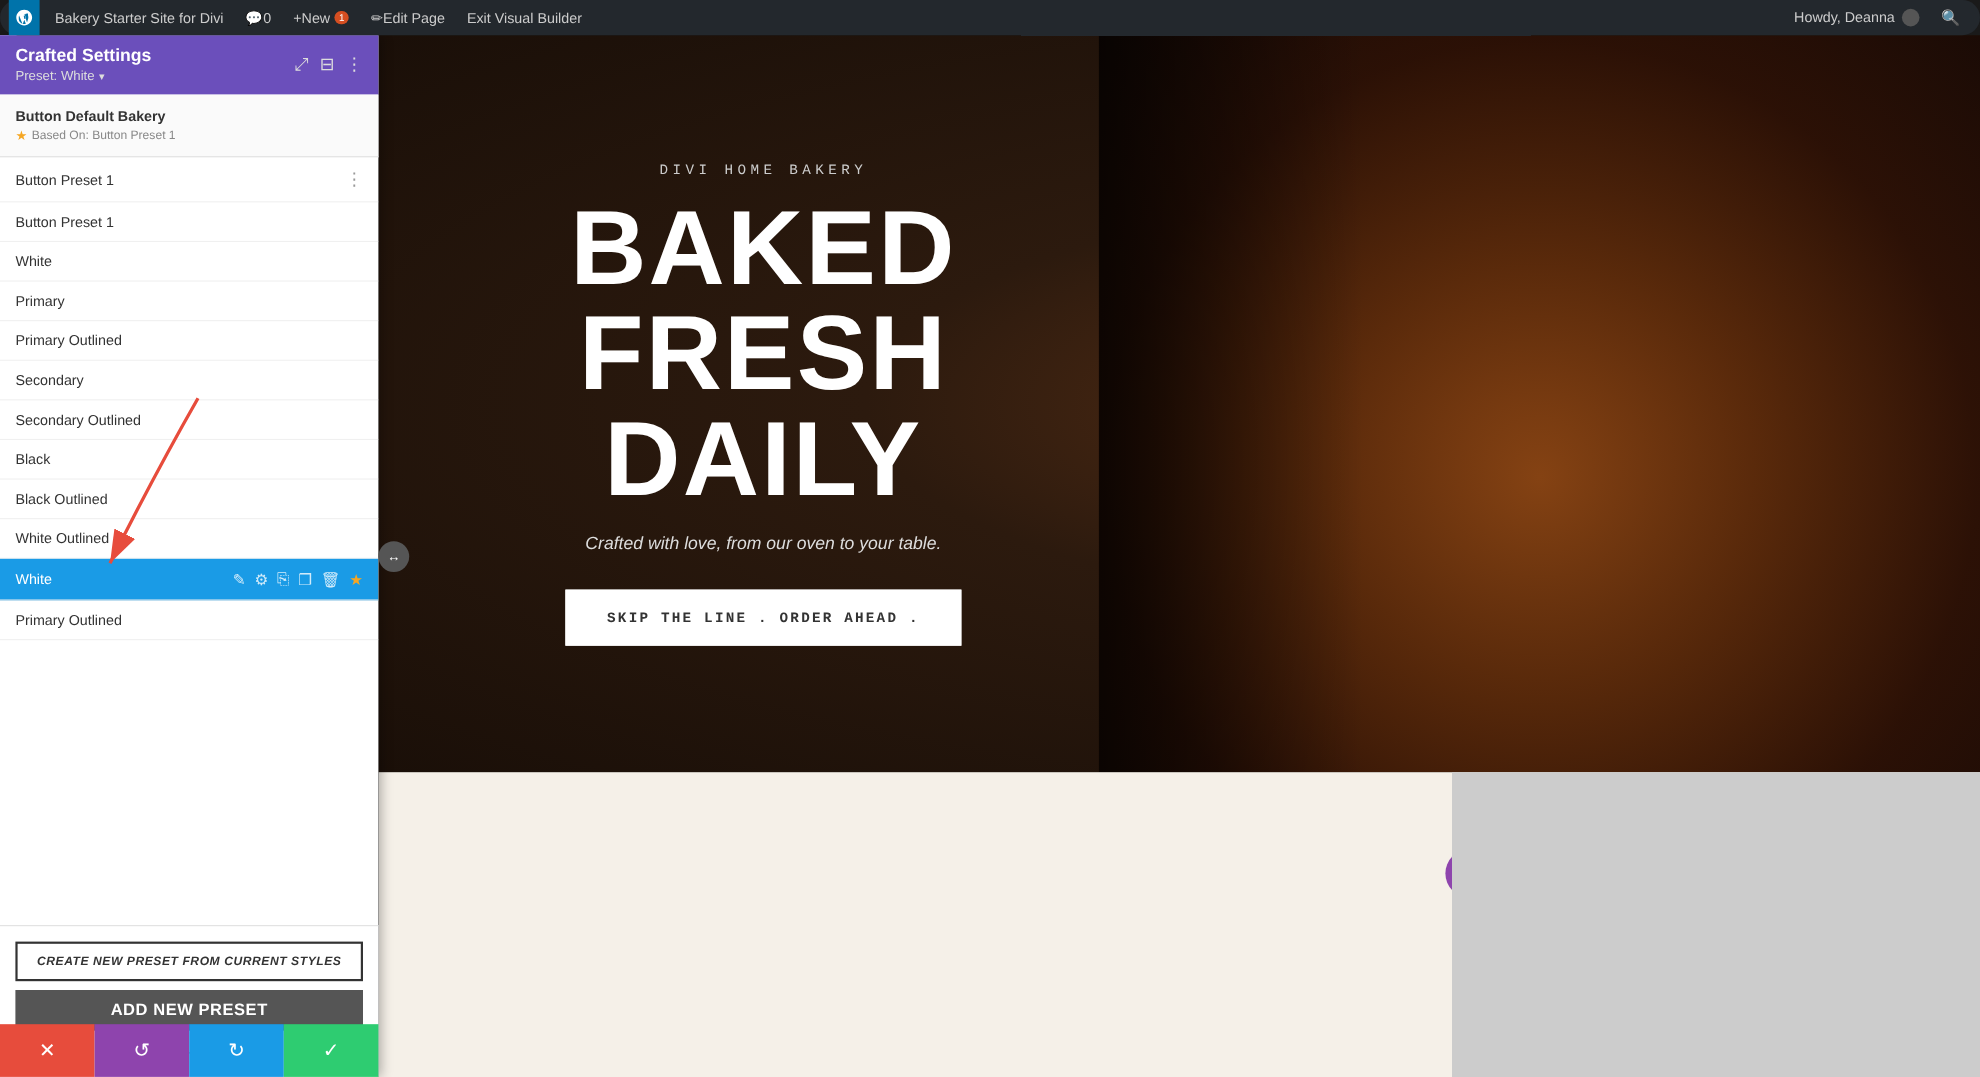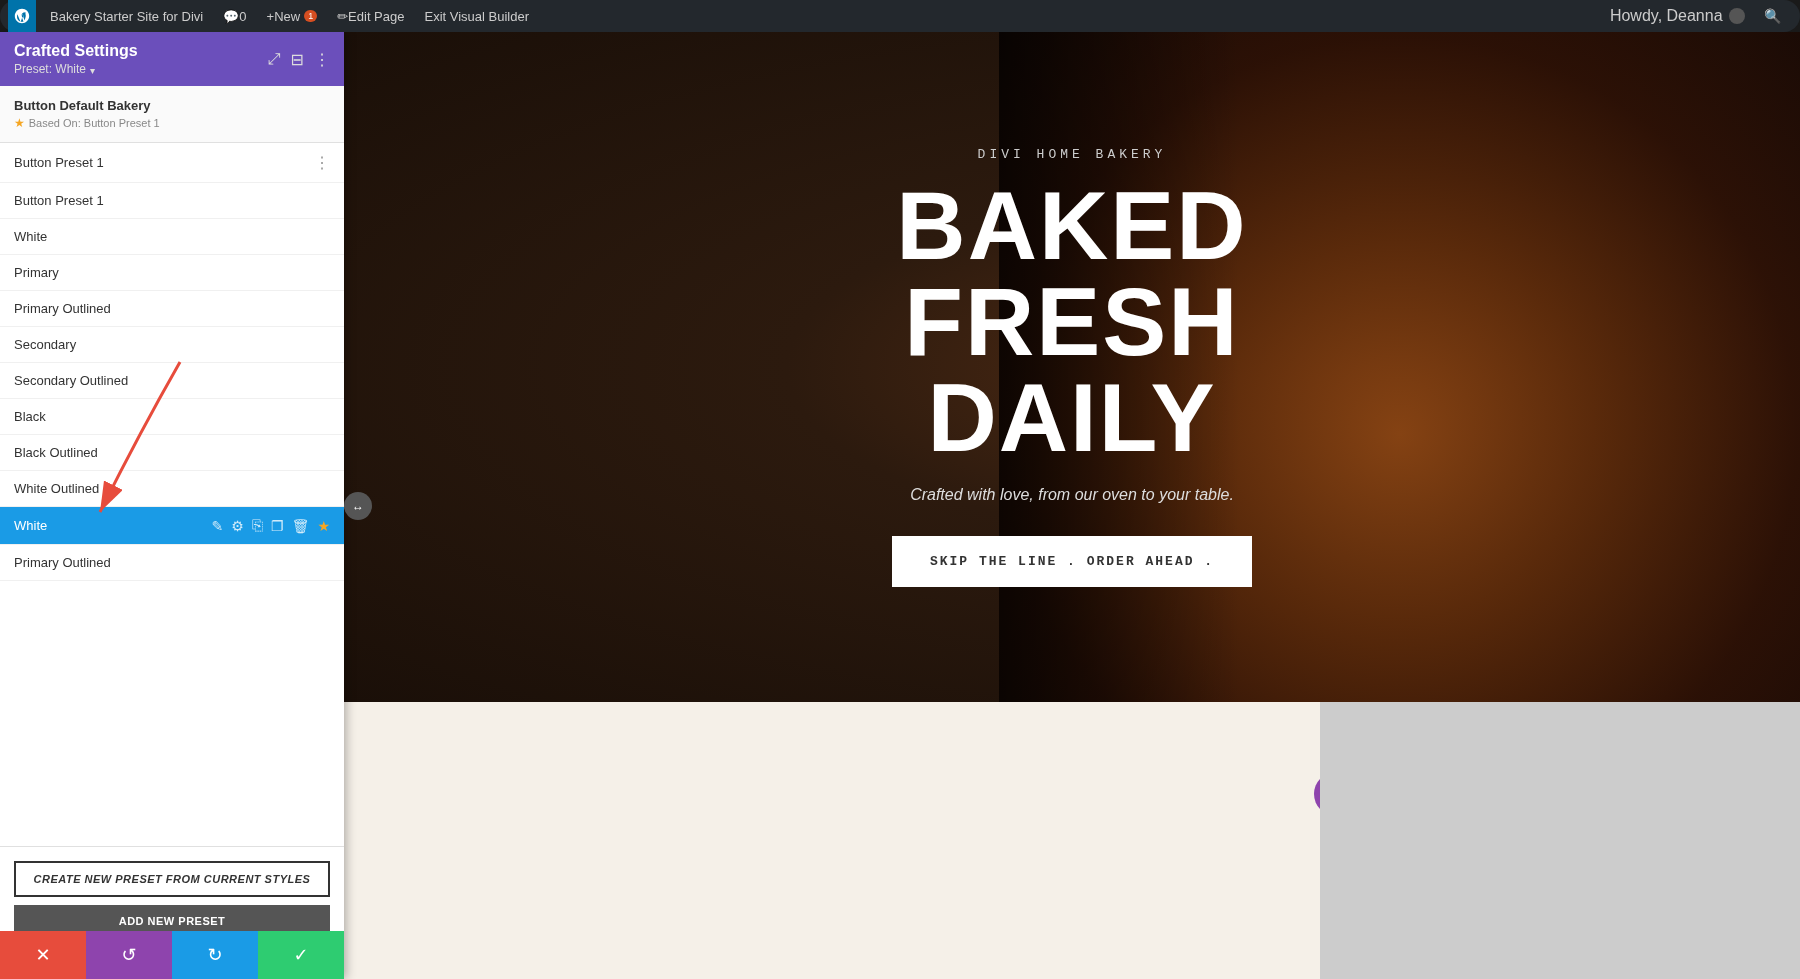--- a/index.html
+++ b/index.html
@@ -14,21 +14,21 @@
     .wp-admin-bar .wp-logo {
       width: 28px; height: 32px; display: flex; align-items: center; justify-content: center;
       background: #0073aa; margin-right: 4px;
     }
     .wp-admin-bar .wp-logo svg { fill: white; width: 18px; height: 18px; }
     .wp-admin-bar .bar-item {
       color: #ccc; font-size: 13px; padding: 0 10px; height: 32px;
       display: flex; align-items: center; cursor: pointer; white-space: nowrap;
     }
     .wp-admin-bar .spacer { flex: 1; }
-    .wp-admin-bar .howdy { color: #ccc; font-size: 16px; padding: 0 10px; display: flex; align-items: center; gap: 6px; }
+    .wp-admin-bar .howdy { color: #ccc; font-size: 13px; padding: 0 10px; display: flex; align-items: flex-start; gap: 6px; }
     .wp-admin-bar .howdy .avatar { width: 16px; height: 16px; background: #555; border-radius: 50%; }
     .bar-new-badge {
       background: #d54e21; color: white; font-size: 9px; padding: 1px 4px;
       border-radius: 8px; margin-left: 4px;
     }
     .search-icon-bar { color: #ccc; font-size: 14px; padding: 0 10px; cursor: pointer; }
 
     
     .main-layout {
       display: flex; position: absolute; top: 32px; left: 0; right: 0; bottom: 0;
@@ -83,21 +83,21 @@
 
     
     .panel-bottom { padding: 14px; background: #fff; border-top: 1px solid #e0e0e0; }
     .btn-create-preset {
       width: 100%; padding: 10px; background: white; border: 2px solid #333;
       color: #333; font-size: 11px; font-weight: 700; cursor: pointer;
       text-transform: uppercase; letter-spacing: 0.5px; margin-bottom: 8px; font-style: italic;
     }
     .btn-add-preset {
       width: 100%; padding: 10px; background: #555; border: none;
-      color: white; font-size: 11px; font-weight: 700; cursor: pointer;
+      color: white; font-size: 15px; font-weight: 700; cursor: pointer;
       text-transform: uppercase; letter-spacing: 0.5px;
     }
     .help-link {
       display: flex; align-items: center; justify-content: center; gap: 6px;
       margin-top: 12px; color: #888; font-size: 13px; cursor: pointer;
     }
     .help-circle {
       width: 16px; height: 16px; border-radius: 50%; background: #9b59b6;
       color: white; font-size: 10px; display: flex; align-items: center; justify-content: center;
     }
@@ -119,21 +119,21 @@
     
     .content-area {
       flex: 1; position: relative; overflow: hidden;
     }
 
     
     .hero {
       width: 100%; height: 670px;
       background: linear-gradient(rgba(0,0,0,0.55), rgba(0,0,0,0.55)),
                   #2c1a0e;
-      display: flex; align-items: center; justify-content: center;
+      display: flex; align-items: center; justify-content: flex-start;
       position: relative; overflow: hidden;
     }
     .hero-bg {
       position: absolute; inset: 0;
       background: radial-gradient(ellipse at 70% 50%, #5a3015 0%, #2c1a0e 40%, #1a0f08 100%);
     }
     .hero-content {
       position: relative; z-index: 2; text-align: center; color: white;
       max-width: 700px;
     }

